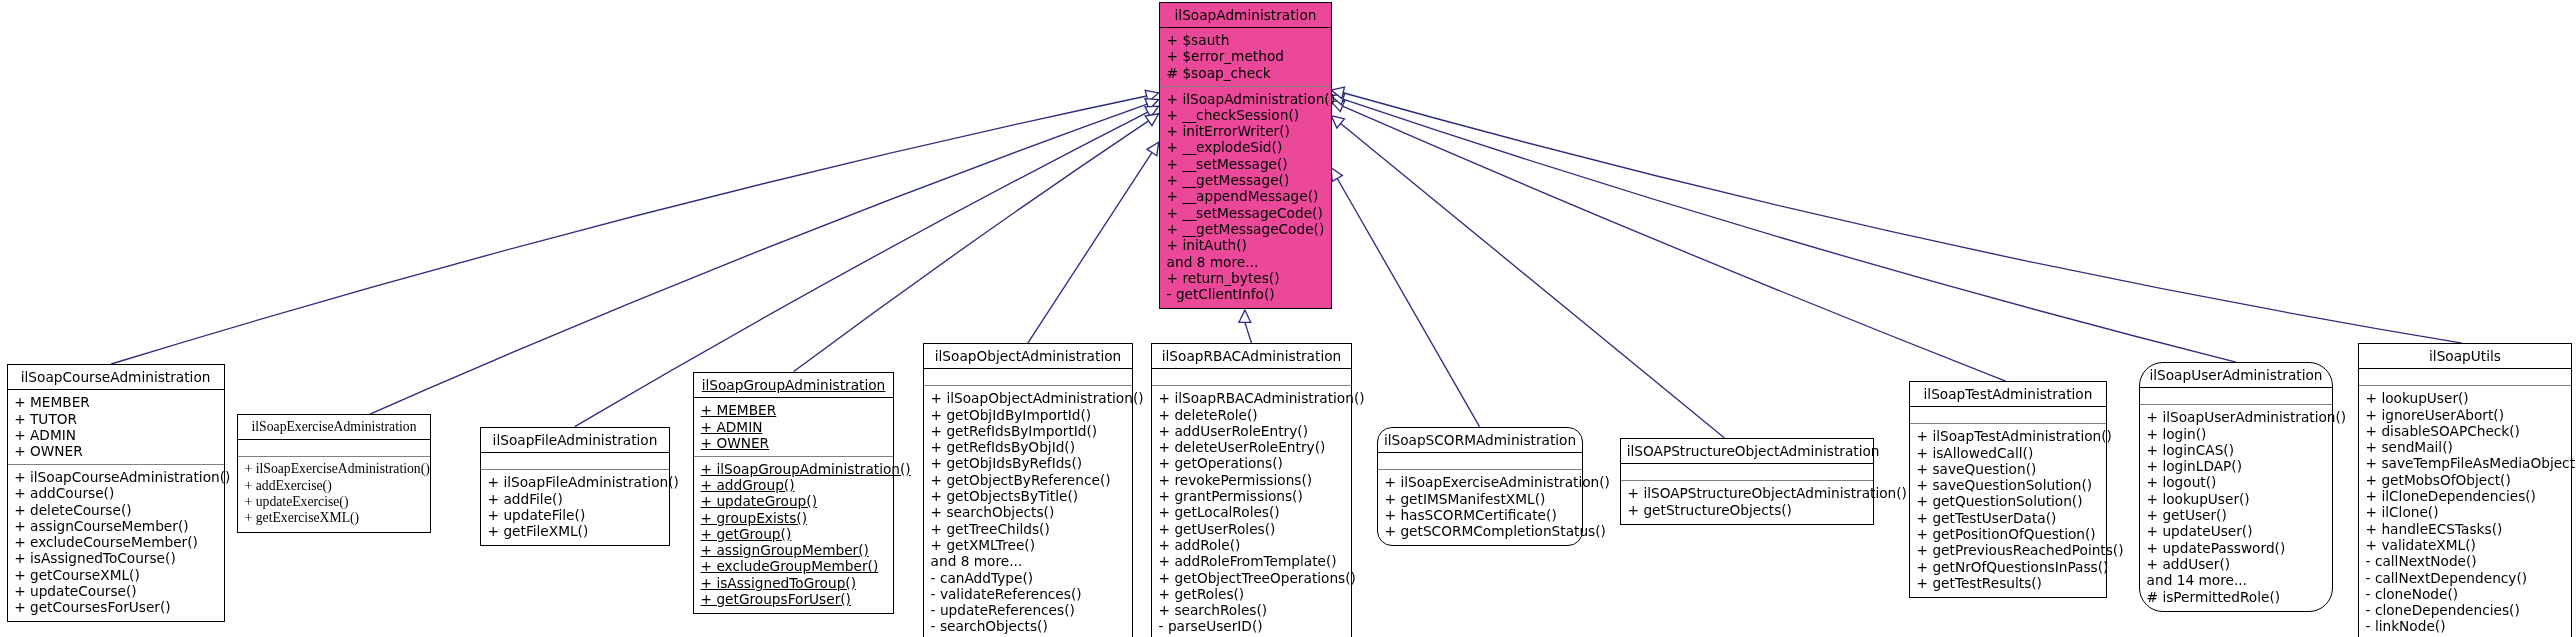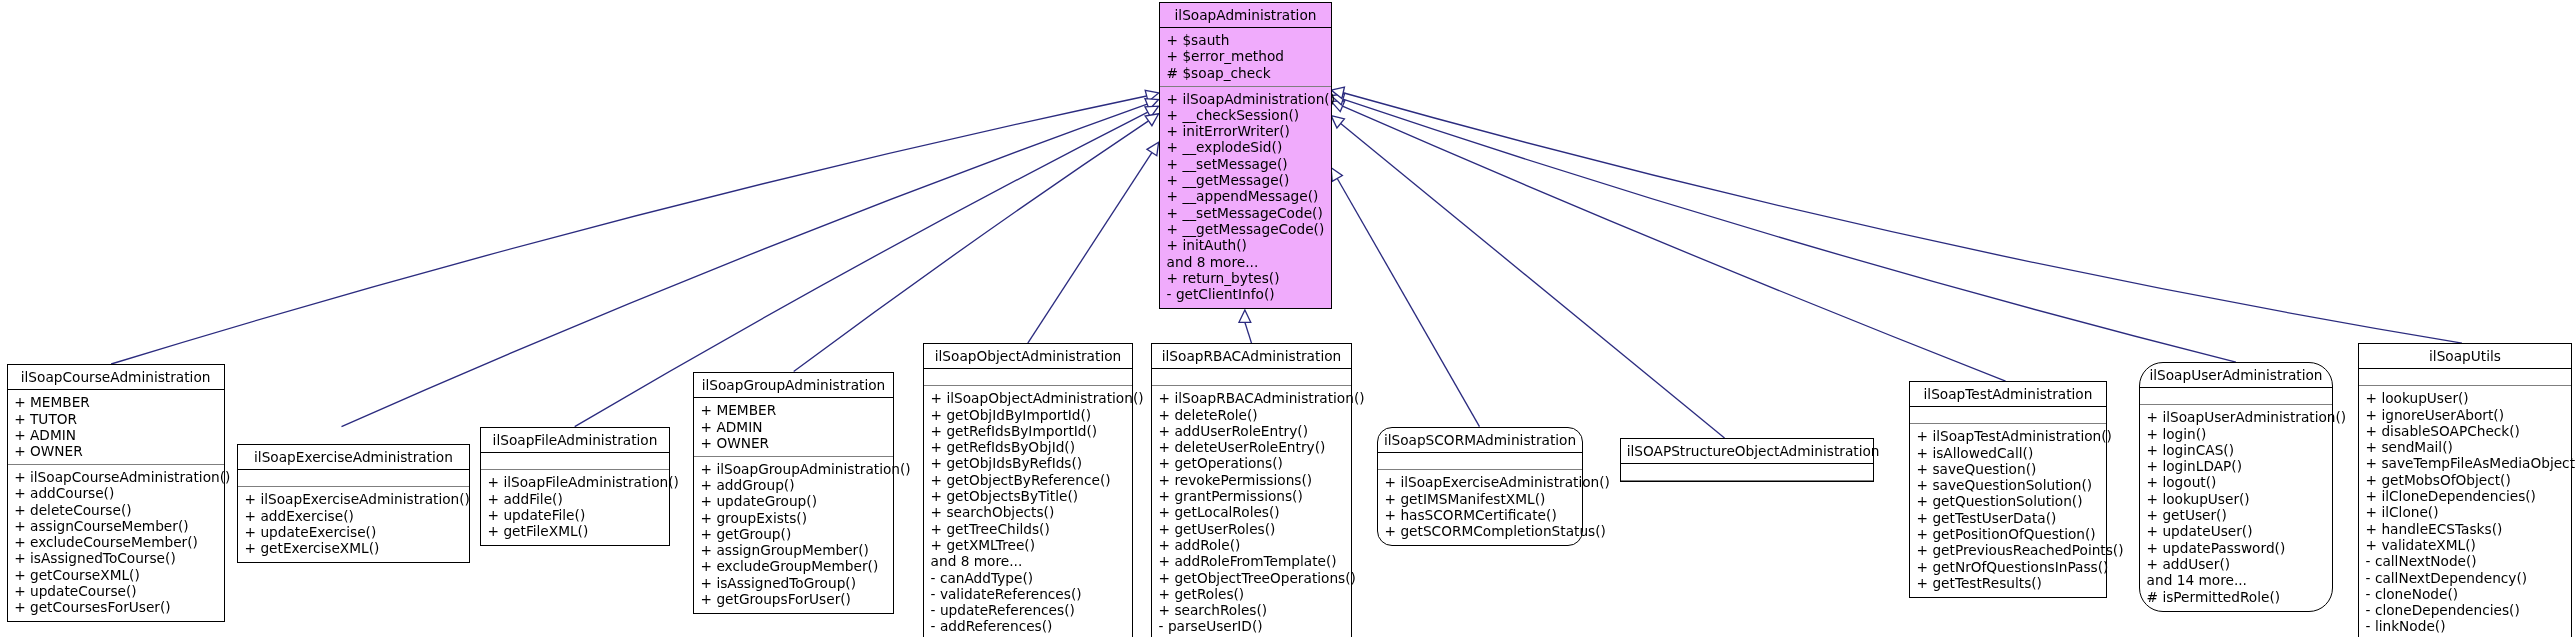--- a/index.html
+++ b/index.html
@@ -32,21 +32,21 @@
     position: absolute;
     box-sizing: border-box;
     border: 0.9px solid #000000;
     background: #ffffff;
     z-index: 2;
     font-size: 13.7px;
     line-height: 16px;
     color: #000000;
   }
   .uml-class.root {
-    background: #f0abfc;
+    background: #ec4899;
     border: 0.9px solid #000000;
   }
   .cls-title {
     text-align: center;
     padding: 3.8px 5.7px 4.7px 5.7px;
     border-bottom: 1.9px solid #000000;
     white-space: nowrap;
     font-size: 13.7px;
   }
   .cls-attrs {
@@ -133,41 +133,41 @@
           <div class="member">+ addCourse()</div>
           <div class="member">+ deleteCourse()</div>
           <div class="member">+ assignCourseMember()</div>
           <div class="member">+ excludeCourseMember()</div>
           <div class="member">+ isAssignedToCourse()</div>
           <div class="member">+ getCourseXML()</div>
           <div class="member">+ updateCourse()</div>
           <div class="member">+ getCoursesForUser()</div>
         </div>
       </div>
-      <div class="uml-class" style="left: 237px; top: 444px; width: 233px;">
+      <div class="uml-class" style="left: 237px; top: 414px; width: 194px; font-family: Liberation Serif, serif;">
         <div class="cls-title">ilSoapExerciseAdministration</div>
         <div class="cls-attrs empty"></div>
         <div class="cls-ops">
           <div class="member">+ ilSoapExerciseAdministration()</div>
           <div class="member">+ addExercise()</div>
           <div class="member">+ updateExercise()</div>
           <div class="member">+ getExerciseXML()</div>
         </div>
       </div>
       <div class="uml-class" style="left: 480px; top: 427px; width: 190px;">
         <div class="cls-title">ilSoapFileAdministration</div>
         <div class="cls-attrs empty"></div>
         <div class="cls-ops">
           <div class="member">+ ilSoapFileAdministration()</div>
           <div class="member">+ addFile()</div>
           <div class="member">+ updateFile()</div>
           <div class="member">+ getFileXML()</div>
         </div>
       </div>
-      <div class="uml-class" style="left: 693px; top: 372px; width: 201px;">
+      <div class="uml-class" style="left: 693px; top: 372px; width: 201px; text-decoration: underline;">
         <div class="cls-title">ilSoapGroupAdministration</div>
         <div class="cls-attrs">
           <div class="member">+ MEMBER</div>
           <div class="member">+ ADMIN</div>
           <div class="member">+ OWNER</div>
         </div>
         <div class="cls-ops">
           <div class="member">+ ilSoapGroupAdministration()</div>
           <div class="member">+ addGroup()</div>
           <div class="member">+ updateGroup()</div>
@@ -190,21 +190,21 @@
           <div class="member">+ getObjIdsByRefIds()</div>
           <div class="member">+ getObjectByReference()</div>
           <div class="member">+ getObjectsByTitle()</div>
           <div class="member">+ searchObjects()</div>
           <div class="member">+ getTreeChilds()</div>
           <div class="member">+ getXMLTree()</div>
           <div class="member">and 8 more...</div>
           <div class="member">- canAddType()</div>
           <div class="member">- validateReferences()</div>
           <div class="member">- updateReferences()</div>
-          <div class="member">- addReferences()</div>
+          <div class="member">- searchObjects()</div>
         </div>
       </div>
       <div class="uml-class" style="left: 1151px; top: 343px; width: 201px;">
         <div class="cls-title">ilSoapRBACAdministration</div>
         <div class="cls-attrs empty"></div>
         <div class="cls-ops">
           <div class="member">+ ilSoapRBACAdministration()</div>
           <div class="member">+ deleteRole()</div>
           <div class="member">+ addUserRoleEntry()</div>
           <div class="member">+ deleteUserRoleEntry()</div>
@@ -227,20 +227,24 @@
         <div class="cls-ops">
           <div class="member">+ ilSoapExerciseAdministration()</div>
           <div class="member">+ getIMSManifestXML()</div>
           <div class="member">+ hasSCORMCertificate()</div>
           <div class="member">+ getSCORMCompletionStatus()</div>
         </div>
       </div>
       <div class="uml-class" style="left: 1620px; top: 438px; width: 254px;">
         <div class="cls-title">ilSOAPStructureObjectAdministration</div>
         <div class="cls-attrs empty"></div>
+        <div class="cls-ops">
+          <div class="member">+ ilSOAPStructureObjectAdministration()</div>
+          <div class="member">+ getStructureObjects()</div>
+        </div>
       </div>
       <div class="uml-class" style="left: 1909px; top: 381px; width: 198px;">
         <div class="cls-title">ilSoapTestAdministration</div>
         <div class="cls-attrs empty"></div>
         <div class="cls-ops">
           <div class="member">+ ilSoapTestAdministration()</div>
           <div class="member">+ isAllowedCall()</div>
           <div class="member">+ saveQuestion()</div>
           <div class="member">+ saveQuestionSolution()</div>
           <div class="member">+ getQuestionSolution()</div>

